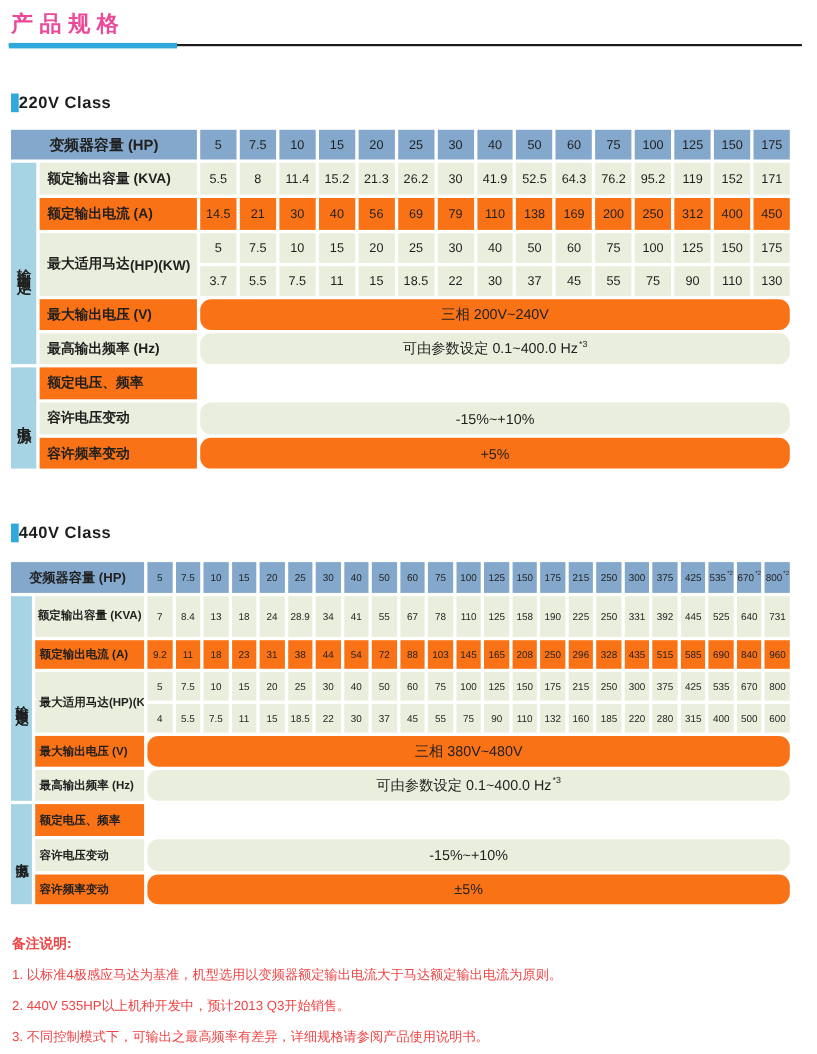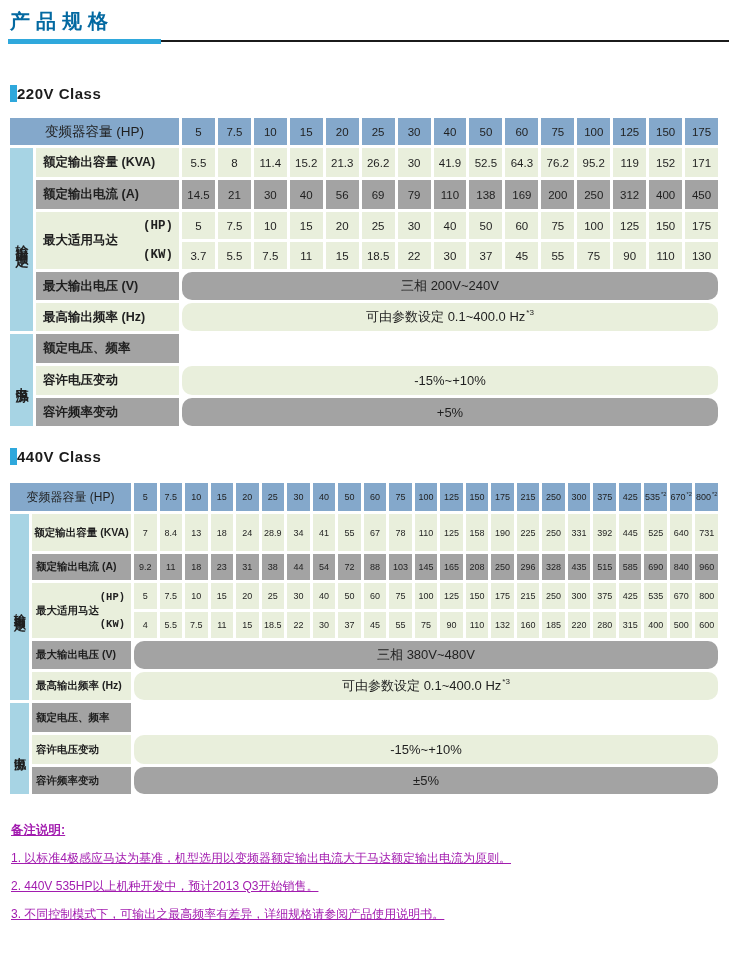--- a/index.html
+++ b/index.html
@@ -4,75 +4,75 @@
 <style>
   html,body { margin:0; padding:0; }
   body {
     width:743px; height:958px; background:#ffffff;
     font-family:"Liberation Sans","DejaVu Sans",sans-serif;
     color:#1f1f1f; overflow:hidden;
   }
   .page { padding:6px 8px 0 8px; }
 
   
-  .title { font-size:20px; font-weight:600; letter-spacing:6px; color:#0369a1; margin:2px 0 4px 2px; }
+  .title { font-size:20px; font-weight:600; letter-spacing:6px; color:#ec4899; margin:2px 0 4px 2px; }
   .rule { position:relative; height:6px; margin-right:6px; }
   .rule .black { position:absolute; top:1px; left:0; right:0; height:2px; background:#1b1b1b; }
   .rule .blue  { position:absolute; top:0; left:0; width:153px; height:5px; background:#2fa8dc; }
 
   
   .sec { display:flex; align-items:center; margin-left:2px; }
   .sec-220 { margin-top:40px; margin-bottom:16px; }
-  .sec-440 { margin-top:22px; margin-bottom:18px; }
+  .sec-440 { margin-top:50px; margin-bottom:18px; }
   .sec .bar { width:7px; height:17px; background:#2fa8dc; }
   .sec .sectxt { font-size:15px; font-weight:bold; color:#1c1c1c; letter-spacing:0.5px; }
 
   
   .spec { display:grid; gap:3px; width:708px; margin-left:2px; }
   .t220 { grid-template-columns:23px 143px repeat(15,1fr);
           grid-template-rows:27px 29px 29px 27px 27px 28px 28px 29px 29px 28px;
           font-size:11.5px; }
   .t440 { grid-template-columns:19px 99px repeat(23,1fr);
           grid-template-rows:28px 37px 26px 26px 26px 28px 28px 29px 29px 27px;
           font-size:9px; }
   .cell { display:flex; align-items:center; justify-content:center; overflow:hidden; white-space:nowrap; }
   .flow { display:contents; }
 
   .bl { background:#84a8cb; }   
   .sb { background:#a7d4e4; }   
   .lg { background:#e9efdc; }   
-  .mg { background:#a3a3a3; }   
+  .mg { background:#f97316; }   
 
   .r1{grid-row:1}.r2{grid-row:2}.r3{grid-row:3}.r4{grid-row:4}.r5{grid-row:5}
   .r6{grid-row:6}.r7{grid-row:7}.r8{grid-row:8}.r9{grid-row:9}.r10{grid-row:10}
   .c12 { grid-column:1/3; }
   .c2  { grid-column:2; }
   .cspan { grid-column:3/-1; }
   .sb-out { grid-column:1; grid-row:2/8; }
   .sb-pow { grid-column:1; grid-row:8/11; }
   .motor  { grid-column:2; grid-row:4/6; }
 
   .lbl { justify-content:flex-start; padding-left:7px; font-weight:600; }
   .t220 .lbl { font-size:12.5px; }
   .t440 .lbl { font-size:10.5px; padding-left:4px; }
   .t440 .kva-lbl { justify-content:center; padding-left:0; text-align:center; white-space:normal; line-height:1.25; }
-  .hlbl { justify-content:center; padding-left:0; font-weight:400; }
+  .hlbl { justify-content:center; padding-left:0; font-weight:700; }
   .t220 .hlbl { font-size:13.5px; }
   .t440 .hlbl { font-size:12px; }
   .spanv { font-size:13px; font-weight:400;border-radius:10px; }
   .vtext { writing-mode:vertical-rl; text-orientation:upright; letter-spacing:3px; font-weight:600; }
   .t220 .vtext { font-size:13px; }
   .t440 .vtext { font-size:12px; letter-spacing:2px; }
-  .units { margin-left:auto; display:flex; flex-direction:column; align-items:flex-end;
-           justify-content:space-around; height:100%; padding-right:6px;font-family:Liberation Mono, monospace; }
+  .units { margin-left:auto; display:flex; flex-direction:row; 
+           justify-content:space-around; height:100%; padding-right:6px; }
   .units .u { flex:1; display:flex; align-items:center; }
   sup { font-size:0.62em; line-height:1; position:relative; top:-0.45em; margin-left:1px; }
 
   
-  .notes { margin:28px 0 0 3px; font-size:12px; color:#a21caf;text-decoration:underline; }
+  .notes { margin:28px 0 0 3px; font-size:12px; color:#ef4444; }
   .notes-h { font-size:12.5px; font-weight:600; }
   .note { margin-top:11px; }
 </style>
 </head>
 <body>
 
 <div class="page">
 
   <div class="title">产品规格</div>
   <div class="rule">

